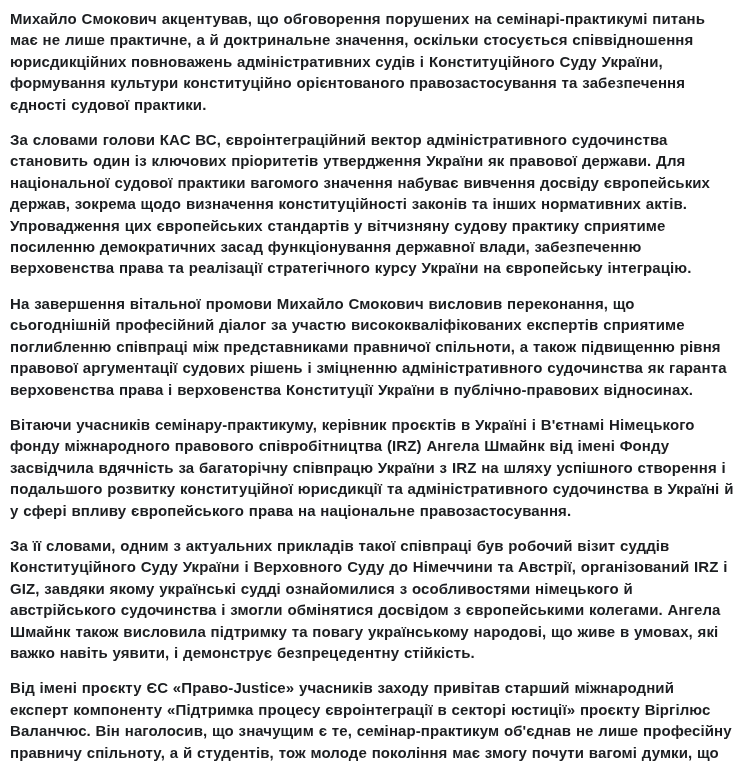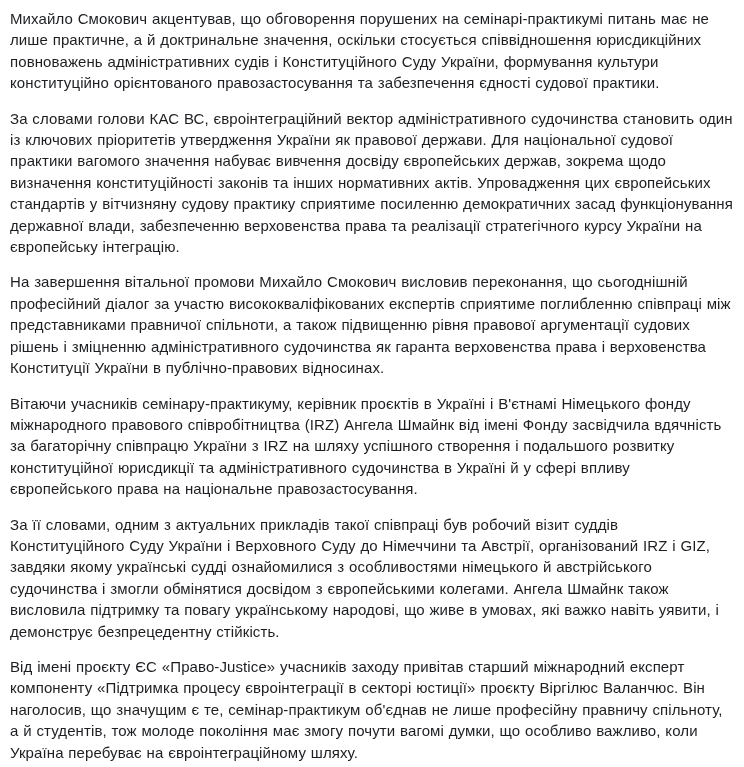--- a/index.html
+++ b/index.html
@@ -16,21 +16,21 @@
     color: #1c1e21;
     overflow: hidden;
   }
   .article-body {
     padding: 8px 9px 6px 10px;
   }
   .article-body p {
     margin: 0 0 14px 0;
     font-size: 15px;
     line-height: 21.4px;
-    font-weight: 400;
+    font-weight: 700;
     letter-spacing: 0.1px;
     text-align: left;
     word-spacing: 0.5px;
   }
   .article-body p:last-child {
     margin-bottom: 8px;
   }
 </style>
 </head>
 <body>

